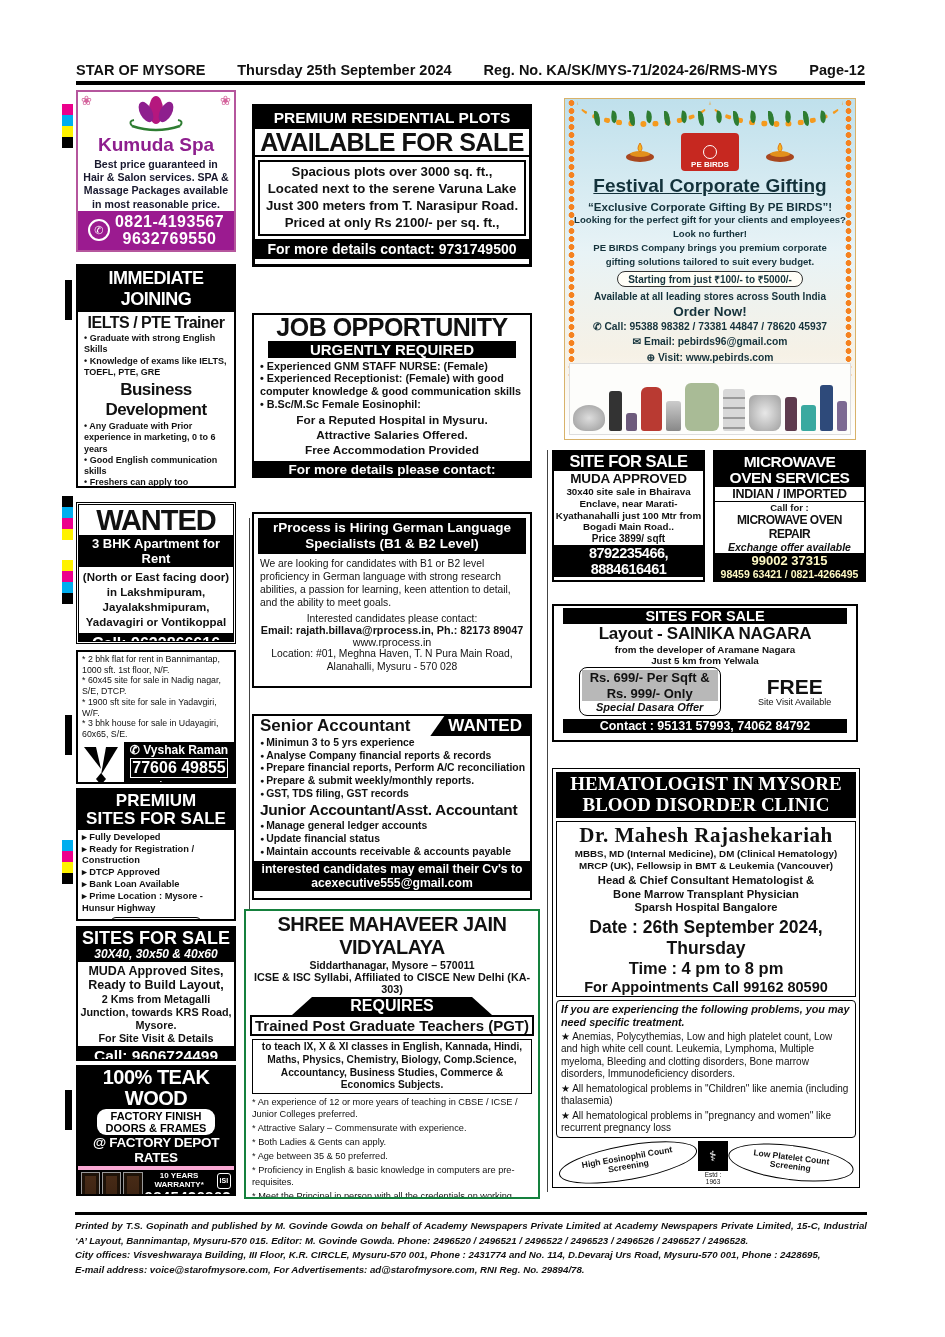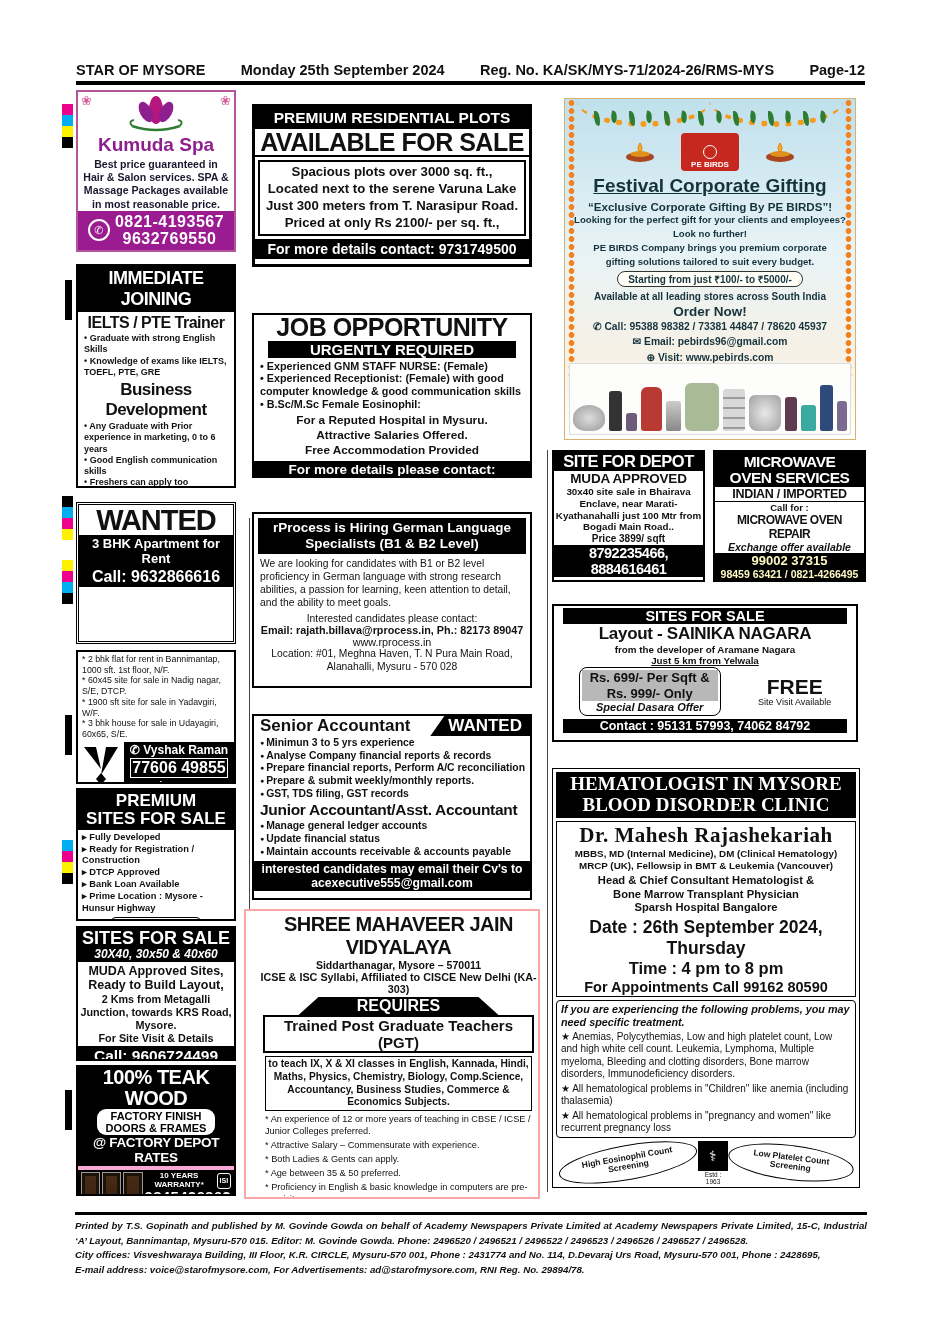--- a/index.html
+++ b/index.html
@@ -114,21 +114,21 @@
   .ac-w{margin-left:auto;background:#000;color:#fff;font-weight:bold;font-size:17px;
         padding:0 8px 0 18px;clip-path:polygon(14px 0,100% 0,100% 100%,0 100%);}
   .ac-ul{list-style:none;margin:1px 0;padding:0 4px 0 6px;}
   .ac-ul li{font-weight:bold;font-size:10.4px;line-height:1.22;}
   .ac-ul li::before{content:"● ";font-size:7px;vertical-align:1px;}
   .ac-j{font-weight:bold;font-size:15.5px;padding-left:6px;letter-spacing:-.3px;}
   .ac-foot{background:#000;color:#fff;font-weight:bold;text-align:center;margin-top:2px;padding:1px 0;}
   .ac-foot .f1{font-size:12.2px;}
   .ac-foot .f2{font-size:12.2px;}
   
-  .school{width:296px;height:290px;border:2px solid #fca5a5;text-align:center;padding-left:13px;}
+  .school{width:296px;height:290px;border:2px solid #15803d;text-align:center;}
   .sc-t{font-weight:bold;font-size:20px;letter-spacing:-.5px;margin-top:2px;}
   .sc-a1{font-weight:bold;font-size:10.5px;}
   .sc-a2{font-weight:bold;font-size:10.8px;}
   .sc-req{background:#000;color:#fff;font-weight:bold;font-size:16px;width:200px;margin:2px auto 0;
           clip-path:polygon(10% 0,90% 0,100% 100%,0 100%);}
   .sc-pgt{border:2px solid #000;margin:0 4px;font-weight:bold;font-size:15px;}
   .sc-teach{border:1.5px solid #000;margin:3px 6px;font-weight:bold;font-size:10.2px;line-height:1.25;padding:1px 2px;}
   .sc-ul{list-style:none;margin:1px 0;padding:0 6px;text-align:left;}
   .sc-ul li{font-size:9.2px;line-height:1.3;margin-bottom:2px;}
   .sc-ul li::before{content:"*  ";}
@@ -174,21 +174,21 @@
   .mw-rep{font-weight:bold;font-size:12px;letter-spacing:-.5px;}
   .mw-ex{font-style:italic;font-weight:bold;font-size:10.5px;}
   .mw-ph{background:#000;color:#fef9c3;font-weight:bold;}
   .mw-p1{font-size:13px;}
   .mw-p2{font-size:10.5px;}
   
   .sainika{width:306px;height:138px;border:2px solid #000;margin-top:22px;text-align:center;}
   .sn-t{background:#000;color:#fff;font-weight:bold;font-size:14.5px;width:94%;margin:2px auto 0;}
   .sn-l{font-weight:bold;font-size:17px;letter-spacing:-.3px;}
   .sn-d1{font-weight:bold;font-size:9.8px;line-height:1.15;}
-  .sn-d2{font-weight:bold;font-size:9.8px;text-decoration:underline;}
+  .sn-d2{font-weight:bold;font-size:9.8px;}
   .sn-mid{display:flex;align-items:center;justify-content:space-around;padding:1px 6px;}
   .sn-pricebox{border:1.5px solid #000;border-radius:8px;padding:2px;}
   .sn-gray{background:#b8b8b8;font-weight:bold;font-size:13px;line-height:1.2;padding:0 8px;}
   .sn-offer{font-style:italic;font-weight:bold;font-size:11px;}
   .sn-free{font-weight:bold;font-size:21px;line-height:1;}
   .sn-freesub{font-size:9px;}
   .sn-contact{background:#000;color:#fff;font-weight:bold;font-size:12.5px;width:94%;margin:2px auto;}
   
   .hema{width:308px;height:420px;border:1.5px solid #000;margin-top:26px;padding:3px;
         font-family:"Liberation Sans",sans-serif;text-align:center;}
@@ -215,21 +215,21 @@
   .footer{position:absolute;left:75px;width:792px;top:1212px;border-top:3.5px solid #000;padding-top:4px;}
   .footer div{font-style:italic;font-weight:bold;font-size:9.7px;line-height:1.5;text-align:justify;}
 </style>
 </head>
 <body>
 
 <div class="page">
 
   <div class="hdr">
     <span>STAR OF MYSORE</span>
-    <span>Monday  25th  September  2024</span>
+    <span>Thursday  25th  September  2024</span>
     <span>Reg. No. KA/SK/MYS-71/2024-26/RMS-MYS</span>
     <span>Page-12</span>
   </div>
 
   <div class="regmark" style="top:104px">
       <span class="c-m"></span>
       <span class="c-c"></span>
       <span class="c-y"></span>
       <span class="c-k"></span>
     </div>
@@ -292,20 +292,21 @@
           <li>Any Graduate with Prior experience in marketing, 0 to 6 years</li>
           <li>Good English communication skills</li>
           <li>Freshers can apply too</li>
         </ul>
 
     </div>
 
     <div class="ad wanted">
       <div class="w-title">WANTED</div>
       <div class="w-sub">3 BHK Apartment for Rent</div>
+      <div class="w-body">(North or East facing door) in Lakshmipuram, Jayalakshmipuram, Yadavagiri or Vontikoppal</div>
       <div class="w-call">Call: 9632866616</div>
 
     </div>
 
     <div class="ad vyshak">
       <ul class="v-ul">
           <li>2 bhk flat for rent in Bannimantap, 1000 sft. 1st floor, N/F.</li>
           <li>60x45 site for sale in Nadig nagar, S/E, DTCP.</li>
           <li>1900 sft site for sale in Yadavgiri, W/F.</li>
           <li>3 bhk house for sale in Udayagiri, 60x65, S/E.</li>
@@ -520,21 +521,21 @@
         <i style="width:34px;height:36px;background:radial-gradient(#e8e8e8,#a0a0a0);border-radius:6px 6px 8px 8px"></i>
         <i style="width:12px;height:34px;background:#5e3b4e"></i>
         <i style="width:16px;height:26px;background:#3aa9a0"></i>
         <i style="width:14px;height:46px;background:#2e4a7a"></i>
         <i style="width:11px;height:30px;background:#7d6a93"></i>
       </div>
     </div>
 
     <div class="rrow">
       <div class="ad sitesale">
-        <div class="ss-t1">SITE FOR DEPOT</div>
+        <div class="ss-t1">SITE FOR SALE</div>
         <div class="ss-t2">MUDA APPROVED</div>
         <div class="ss-body">30x40 site  sale in Bhairava Enclave, near Marati- Kyathanahalli just 100 Mtr from Bogadi Main Road..</div>
         <div class="ss-price">Price 3899/ sqft</div>
         <div class="ss-ph">8792235466, 8884616461</div>
       </div>
       <div class="ad micro">
         <div class="mw-hdr">
           <div>MICROWAVE</div>
           <div>OVEN SERVICES</div>
         </div>

